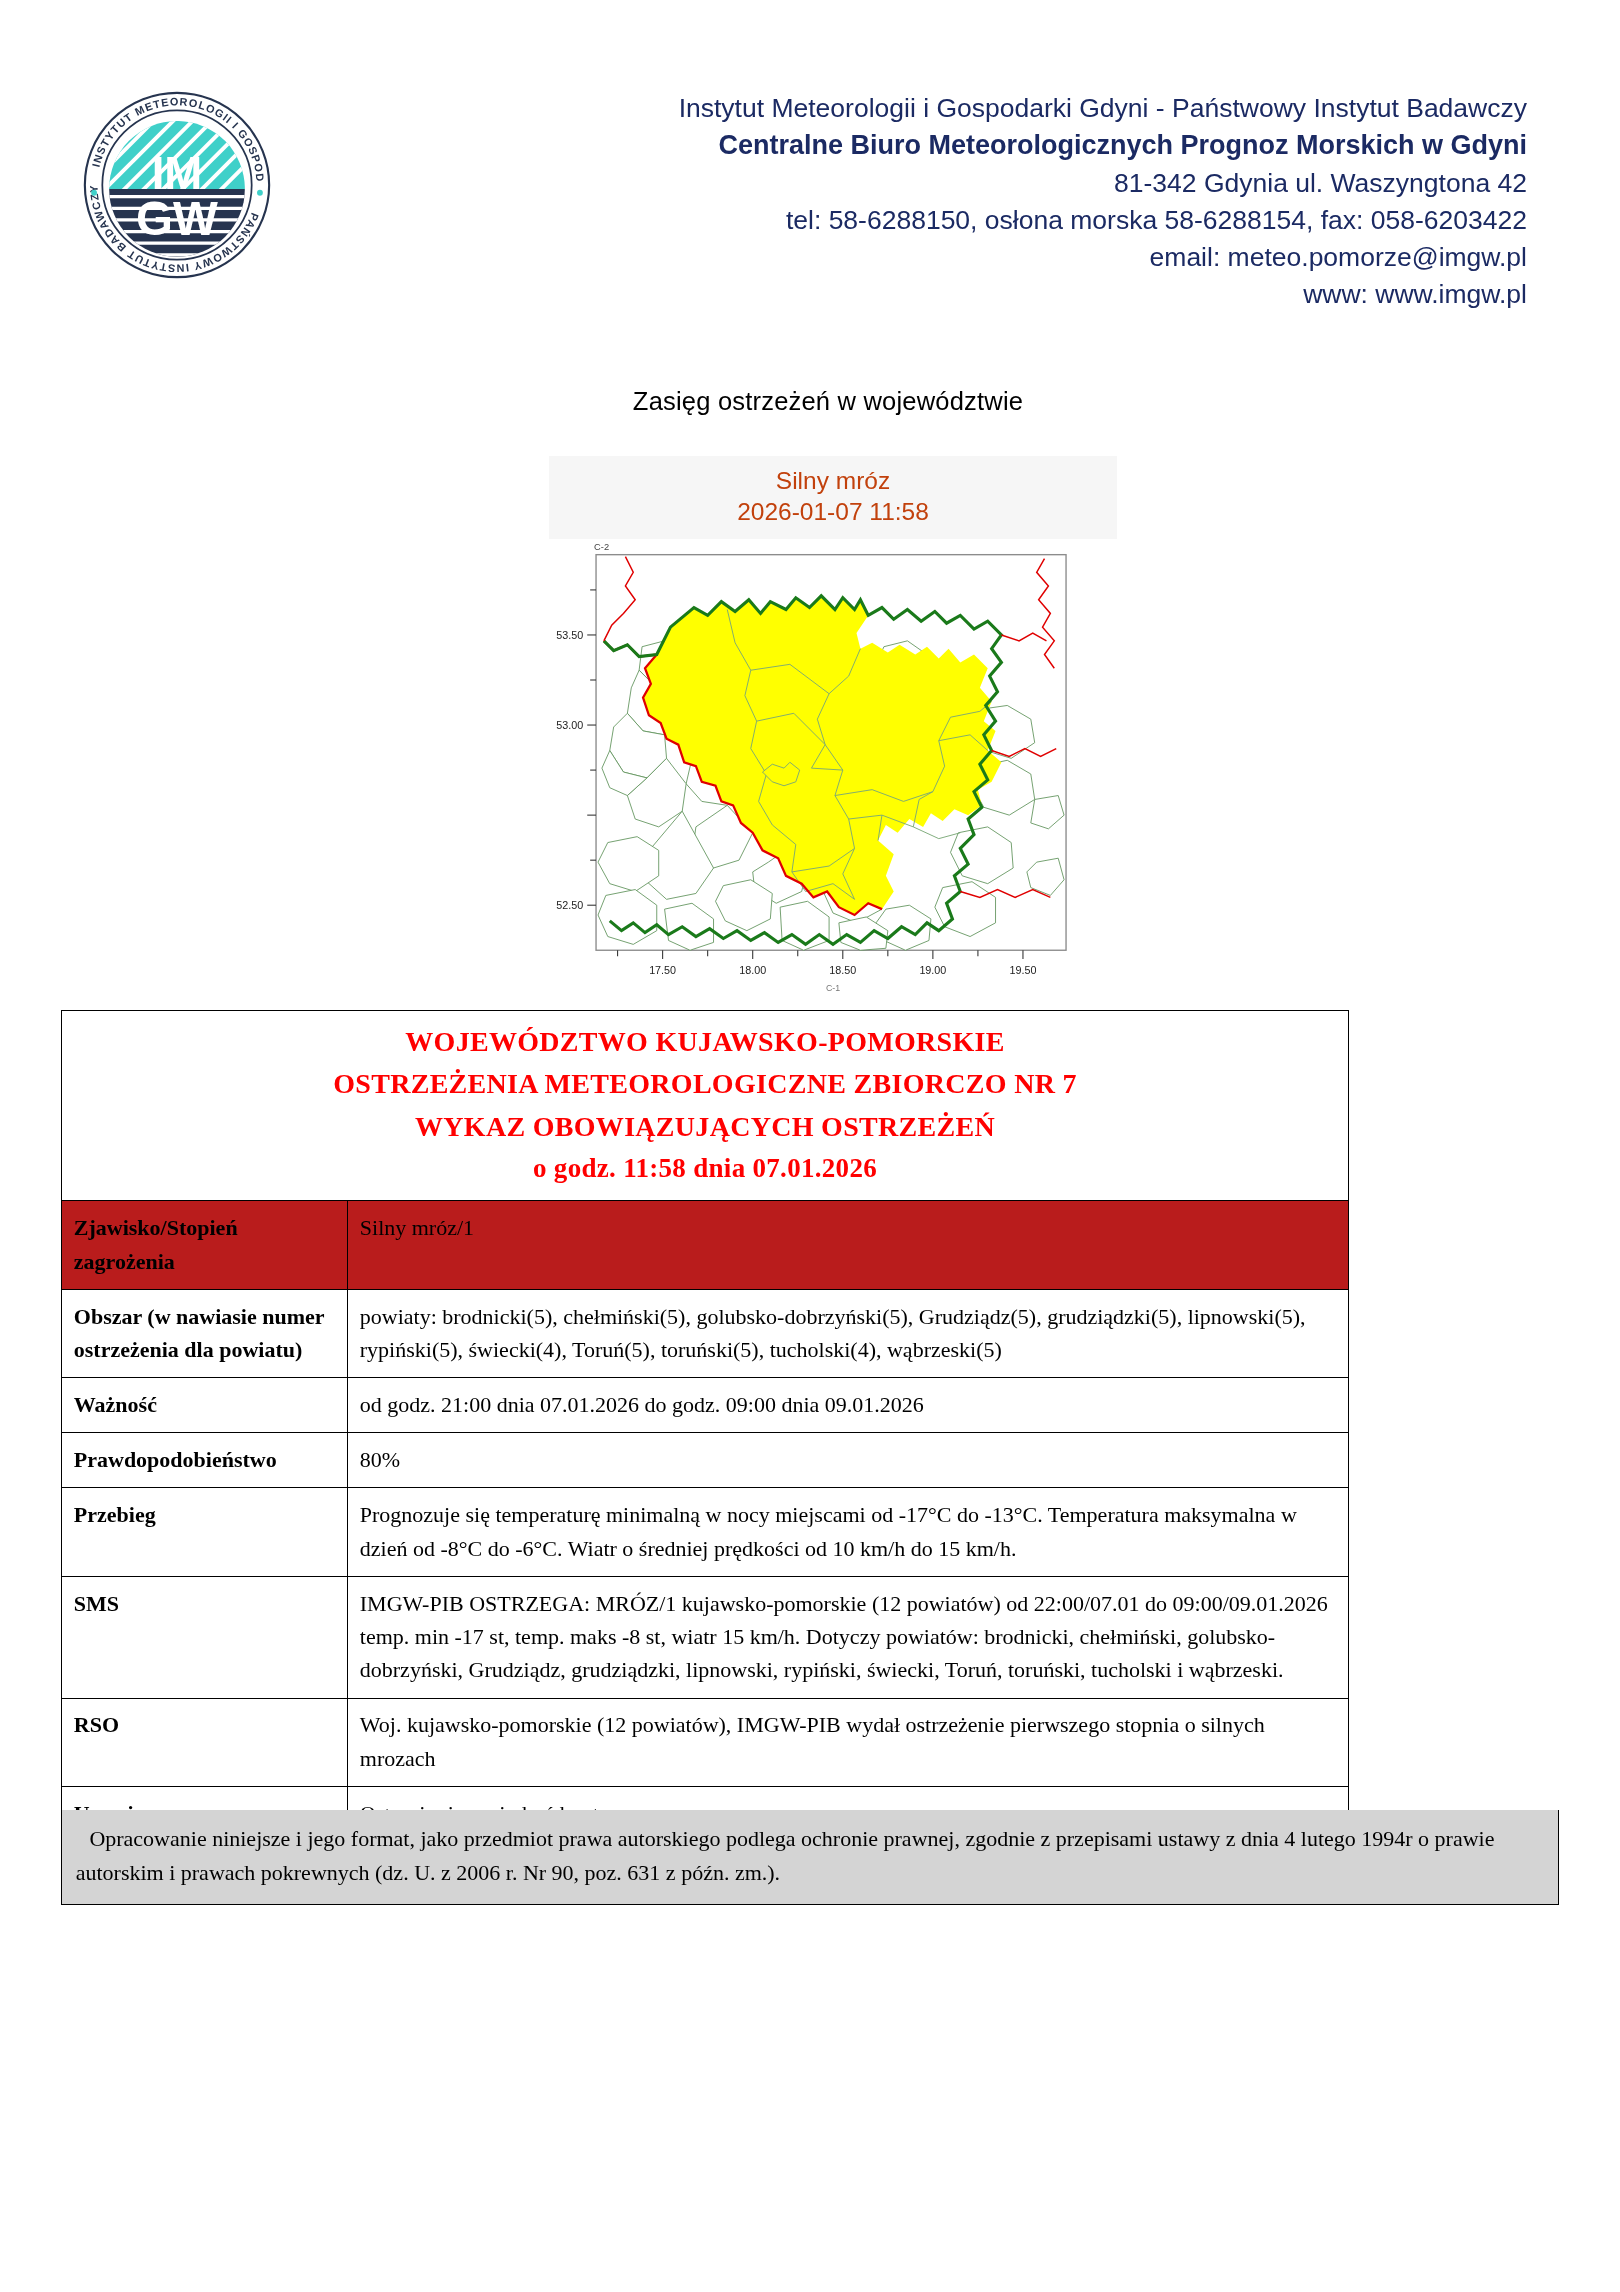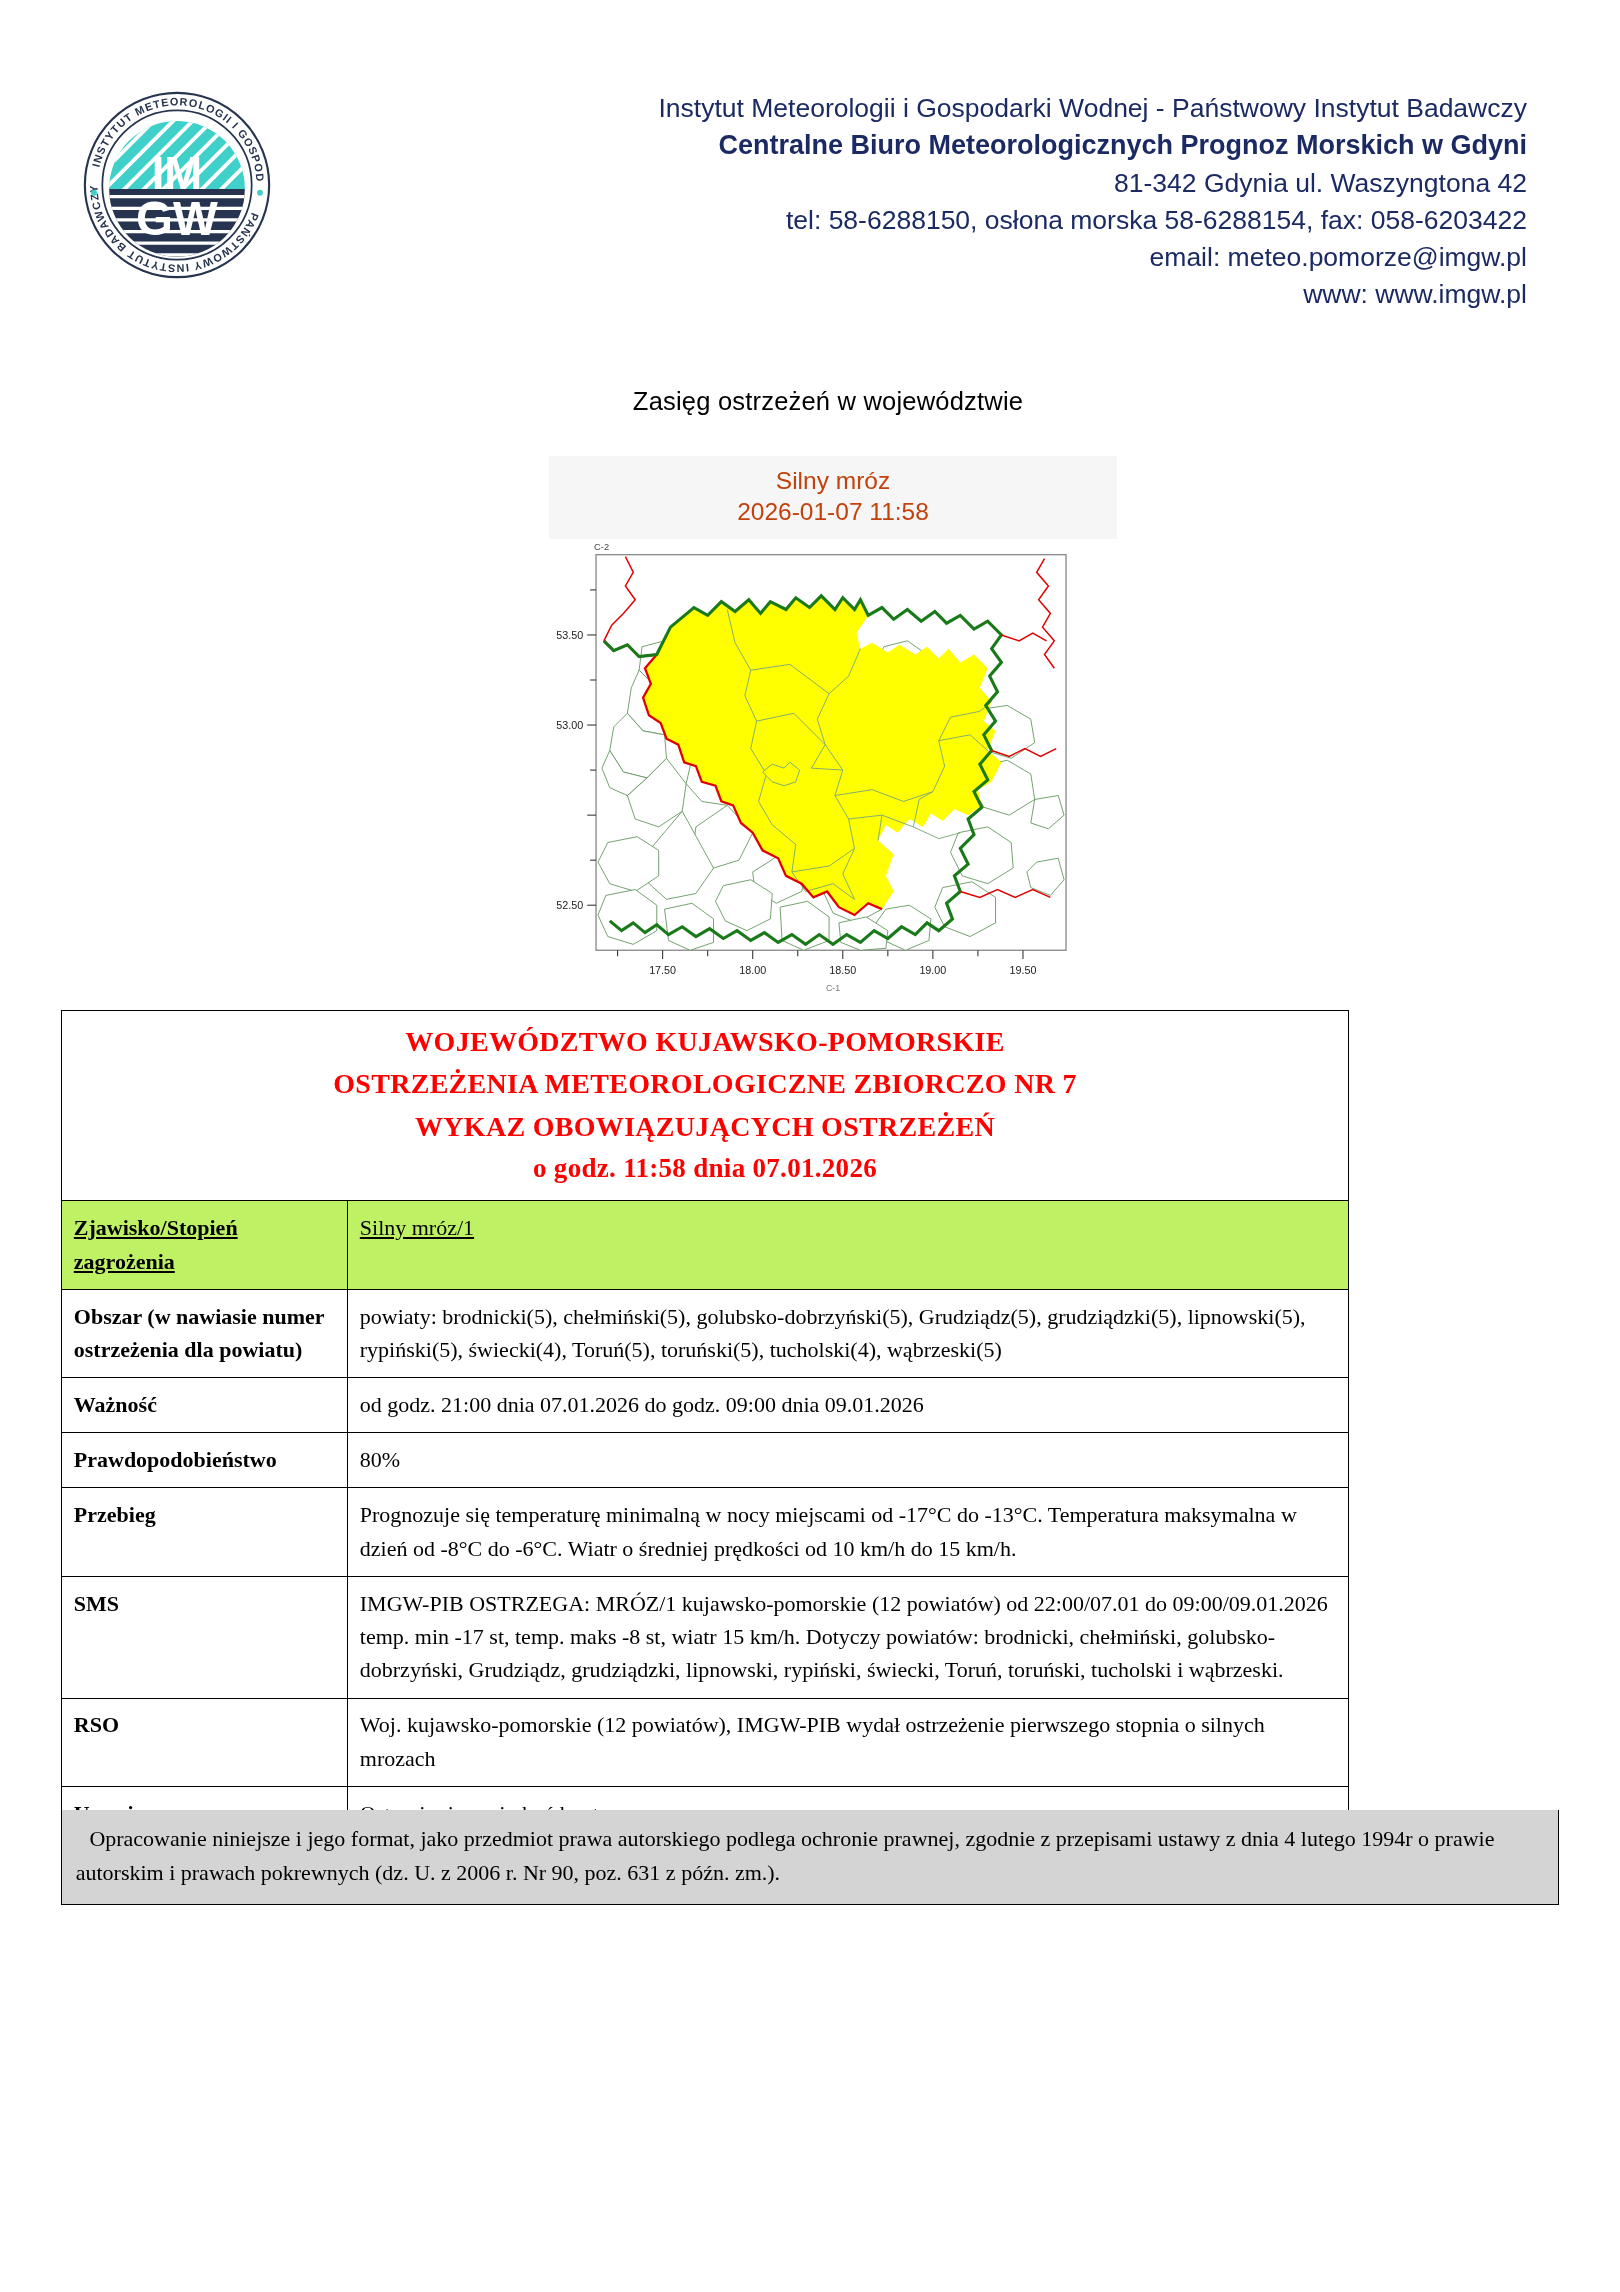--- a/index.html
+++ b/index.html
@@ -104,21 +104,21 @@
     padding: 21.6px 9.8px 25.5px 9.8px;
   }
   .title-line {
     color: #ff0000;
     font-weight: bold;
     font-size: 28px;
     line-height: 1.52;
     letter-spacing: 0.3px;
   }
   .title-line.small { font-size: 27px; }
-  tr.row-hazard td { background: #bef264; text-decoration: underline; }
+  tr.row-hazard td { background: #b91c1c; }
   td.label { font-weight: bold; }
   td.value { font-weight: normal; }
   #footer-note {
     position: absolute;
     left: 61px;
     width: 1498px;
     box-sizing: border-box;
     background: #d4d4d4;
     border: 1.6px solid #000;
     border-top: none;
@@ -185,21 +185,21 @@
       </text>
       <text font-family="Liberation Sans, sans-serif" font-size="11.2" font-weight="bold" fill="#26344f" letter-spacing="1.1">
         <textPath href="#ringBotArc" startOffset="11%">PAŃSTWOWY INSTYTUT BADAWCZY</textPath>
       </text>
       <circle cx="14.5" cy="108" r="3" fill="#3fd0c9"></circle>
       <circle cx="185.5" cy="108" r="3" fill="#3fd0c9"></circle>
     </svg>
   </div>
 
   <div id="org-block">
-    <div class="ln">Instytut Meteorologii i Gospodarki Wodnej - Państwowy Instytut Badawczy</div>
+    <div class="ln">Instytut Meteorologii i Gospodarki Gdyni - Państwowy Instytut Badawczy</div>
     <div class="ln bold">Centralne Biuro Meteorologicznych Prognoz Morskich w Gdyni</div>
     <div class="ln">81-342 Gdynia ul. Waszyngtona 42</div>
     <div class="ln">tel: 58-6288150, osłona  morska 58-6288154, fax: 058-6203422</div>
     <div class="ln">email: meteo.pomorze@imgw.pl</div>
     <div class="ln">www: www.imgw.pl</div>
   </div>
 </div>
 
 <div id="map-section">
 

